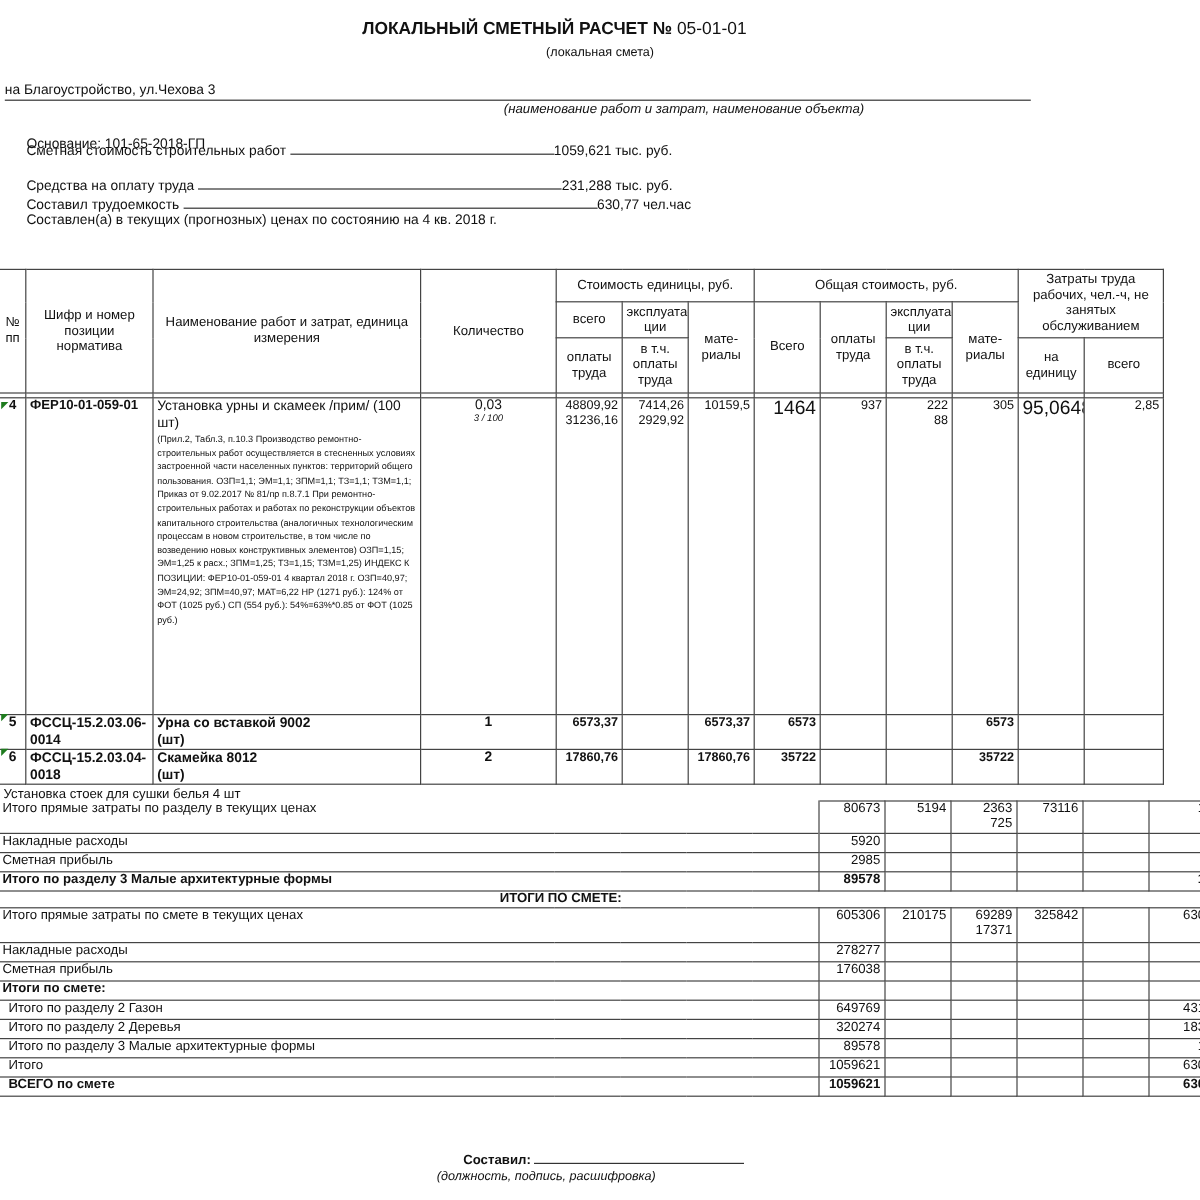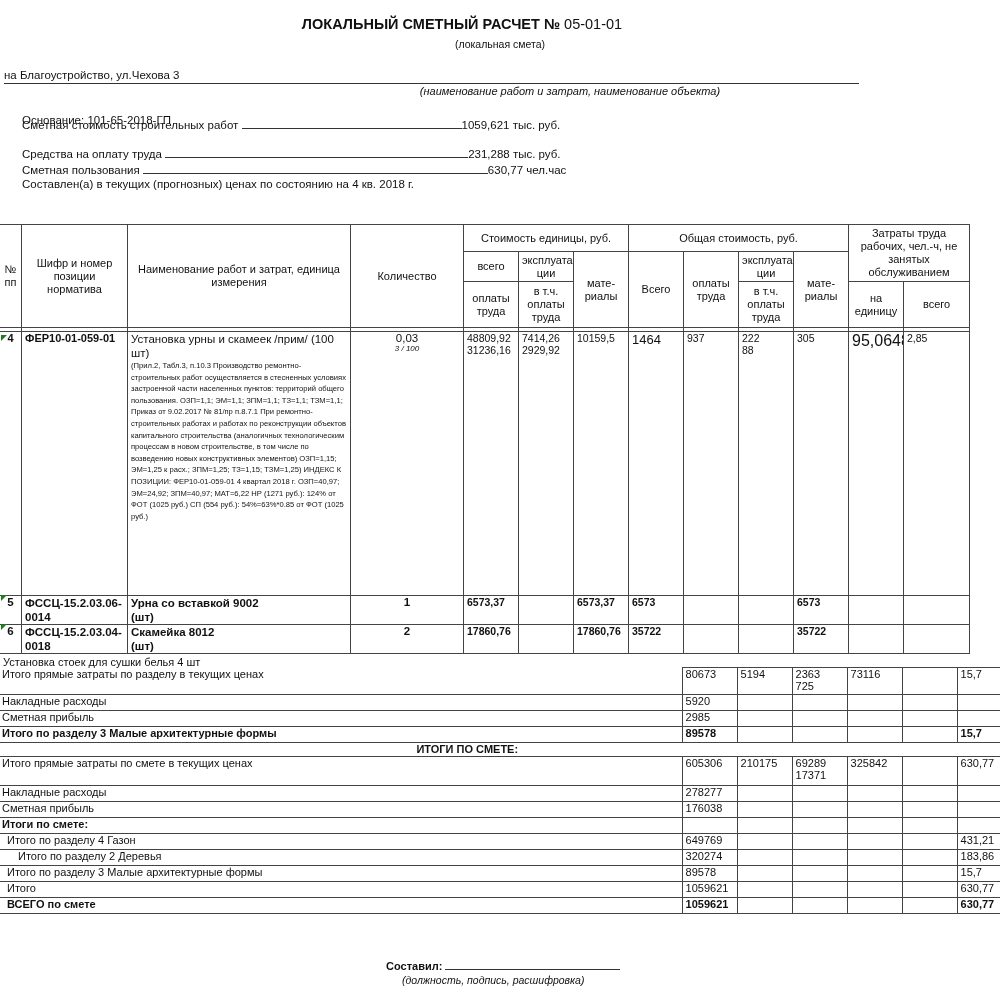--- a/index.html
+++ b/index.html
@@ -10,21 +10,21 @@
   .title b { font-weight:bold; }
   .subtitle { left:0; width:1000px; top:38px; text-align:center; font-size:10.5px; }
   .na-line { left:4px; top:69px; width:855px; font-size:11.5px; border-bottom:1px solid #333; height:14px; }
   .na-caption { left:0; width:1140px; top:85px; text-align:center; font-style:italic; font-size:11px; }
   .info { left:22px; font-size:11.5px; }
   .fill { display:inline-block; border-bottom:1px solid #333; height:11px; vertical-align:baseline; }
 
   table.grid { position:absolute; border-collapse:collapse; table-layout:fixed; font-size:11px; }
   table.grid td { border:1px solid #444; padding:0 3px; vertical-align:top; overflow:hidden; }
   .hdr td { text-align:center; vertical-align:middle !important; line-height:13px; }
-  .num { text-align:left; }
+  .num { text-align:right; }
   .ctr { text-align:center; }
   .bold { font-weight:bold; }
   .tiny { font-size:7.6px; line-height:11.6px; }
   .qsub { font-size:8px; font-style:italic; }
   .lbl { padding-left:3px !important; }
   .green-tick { position:absolute; width:0; height:0; border-top:6px solid #1e7b1e; border-right:6px solid transparent; }
   .sign-line { display:inline-block; width:175px; border-bottom:1px solid #333; height:11px; }
 </style>
 </head>
 <body>
@@ -44,21 +44,21 @@
 <div class="abs info" style="top:114px;">Основание: 101-65-2018-ГП</div>
 <div class="abs info" style="top:117px;">
   <span>Сметная стоимость строительных работ</span>
   <span class="fill" style="width:220px;"></span><span>1059,621 тыс. руб.</span>
 </div>
 <div class="abs info" style="top:146px;">
   <span>Средства на оплату труда</span>
   <span class="fill" style="width:303px;"></span><span>231,288 тыс. руб.</span>
 </div>
 <div class="abs info" style="top:162px;">
-  <span>Сметная пользования</span>
+  <span>Составил трудоемкость</span>
   <span class="fill" style="width:345px;"></span><span>630,77 чел.час</span>
 </div>
 <div class="abs info" style="top:178px;">Составлен(а) в текущих (прогнозных) ценах по состоянию на 4 кв. 2018 г.</div>
 
 <table class="grid" style="left:-1px; top:224px; width:970px;">
   <colgroup>
     <col style="width:22px">
       <col style="width:106px">
       <col style="width:223px">
       <col style="width:113px">
@@ -127,21 +127,21 @@
     </td>
     <td class="num" style="font-size:10.5px;">
       <div>48809,92</div>
       <div>31236,16</div>
     </td>
     <td class="num" style="font-size:10.5px;">
       <div>7414,26</div>
       <div>2929,92</div>
     </td>
     <td class="num" style="font-size:10.5px;">10159,5</td>
-    <td class="num" style="font-size:13px;margin-left:36px;">1464</td>
+    <td class="num" style="font-size:16px;margin-left:36px;">1464</td>
     <td class="num" style="font-size:10.5px;">937</td>
     <td class="num" style="font-size:10.5px;">
       <div>222</div>
       <div>88</div>
     </td>
     <td class="num" style="font-size:10.5px;">305</td>
     <td class="num" style="font-size:16px;">95,0648</td>
     <td class="num" style="font-size:10.5px;">2,85</td>
   </tr>
 
@@ -275,30 +275,30 @@
   <tr style="height:16px;">
     <td colspan="5" class="lbl bold" style="border-left:none;">Итоги по смете:</td>
     <td></td>
         <td></td>
         <td></td>
         <td></td>
         <td></td>
         <td></td>
   </tr>
   <tr style="height:16px;">
-    <td colspan="5" style="border-left:none; padding-left:8px;">Итого по разделу 4 Газон</td>
+    <td colspan="5" style="border-left:none; padding-left:8px;">Итого по разделу 2 Газон</td>
     <td class="num">649769</td>
     <td></td>
         <td></td>
         <td></td>
         <td></td>
     <td class="num">431,21</td>
   </tr>
   <tr style="height:16px;">
-    <td colspan="5" style="border-left:none; padding-left:19px;">Итого по разделу 2 Деревья</td>
+    <td colspan="5" style="border-left:none; padding-left:8px;">Итого по разделу 2 Деревья</td>
     <td class="num">320274</td>
     <td></td>
         <td></td>
         <td></td>
         <td></td>
     <td class="num">183,86</td>
   </tr>
   <tr style="height:16px;">
     <td colspan="5" style="border-left:none; padding-left:8px;">Итого по разделу 3 Малые архитектурные формы</td>
     <td class="num">89578</td>
@@ -326,13 +326,13 @@
         <td></td>
     <td class="num">630,77</td>
   </tr>
 </tbody>
   </table>
 
 <div class="abs" style="left:386px; top:958px; font-size:11px;font-weight:bold;">
   <span>Составил:</span>
   <span class="sign-line"></span>
 </div>
-<div class="abs" style="left:402px; top:974px; font-size:10.5px; font-style:italic;">(должность, подпись, расшифровка)</div>
+<div class="abs" style="left:364px; top:974px; font-size:10.5px; font-style:italic;">(должность, подпись, расшифровка)</div>
 
 </body></html>

